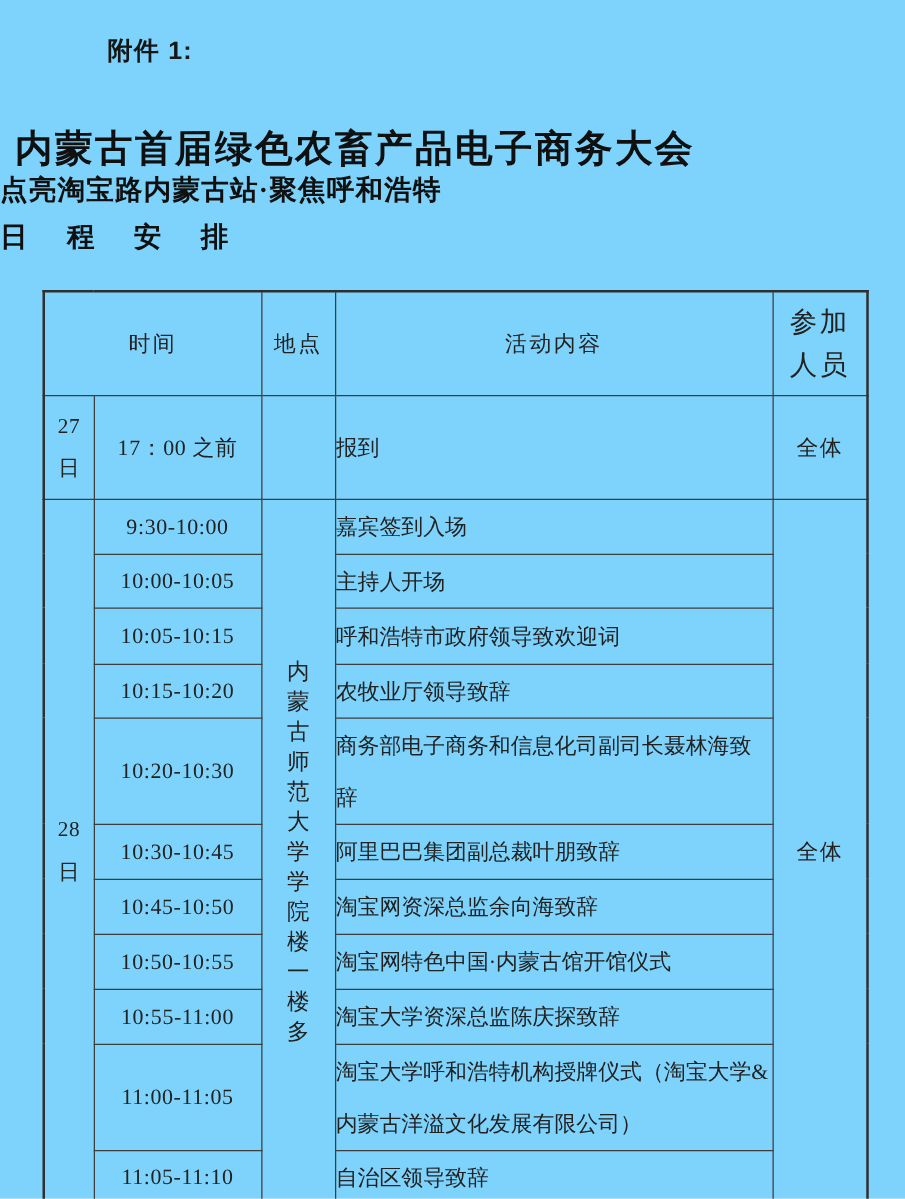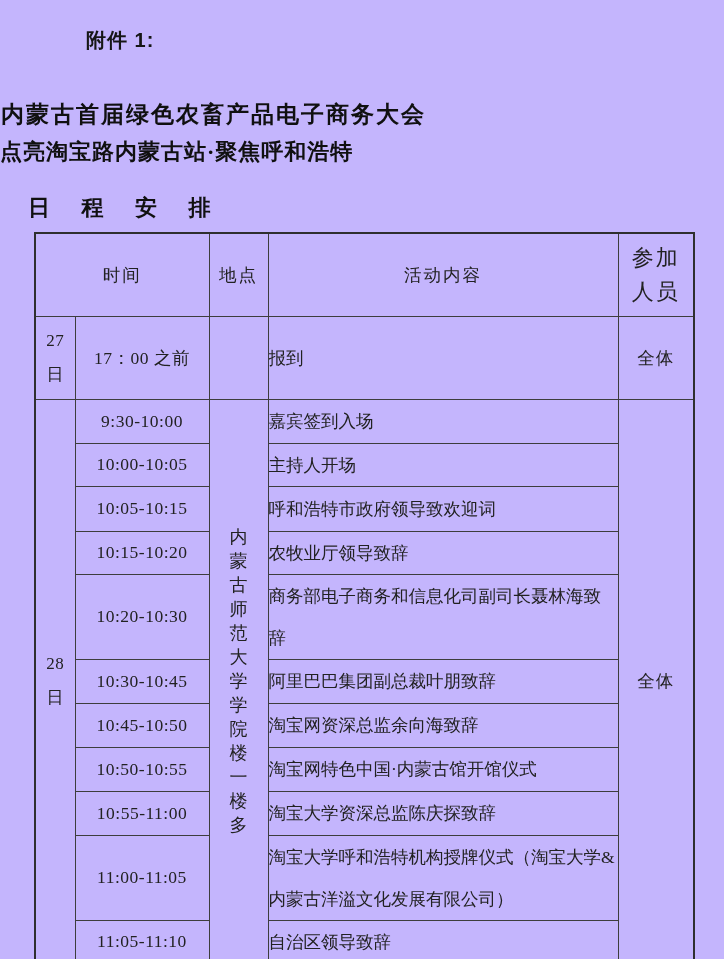--- a/index.html
+++ b/index.html
@@ -4,30 +4,30 @@
 <style>
   html,body{margin:0;padding:0;}
   body{
     width:724px;height:959px;
     background:#ffffff;
     font-family:"Liberation Serif","DejaVu Serif",serif;
     color:#1e1e1e;
     position:relative;
     overflow:hidden;
   }
-  .page{position:absolute;inset:0;background:#c4b5fd;}
+  .page{position:absolute;inset:0;background:#7dd3fc;}
   .attachment{
     position:absolute;left:86px;top:27px;
     font-family:"Liberation Sans","DejaVu Sans",sans-serif;
     font-weight:bold;font-size:20px;color:#161616;
     letter-spacing:1px;
   }
-  .title-1{position:absolute;left:1px;right:0;top:99px;font-size:23px;font-weight:bold;letter-spacing:2px;color:#101010;}
+  .title-1{position:absolute;left:12px;right:0;top:99px;font-size:30px;font-weight:bold;letter-spacing:2px;color:#101010;}
   .title-2{position:absolute;left:0;right:0;top:137px;font-size:22px;font-weight:bold;letter-spacing:1px;color:#101010;}
-  .title-3{position:absolute;left:0;right:0;top:193px;font-size:22px;font-weight:bold;word-spacing:14px;letter-spacing:6px;color:#101010;margin-left:28px;}
+  .title-3{position:absolute;left:0;right:0;top:175px;font-size:22px;font-weight:bold;word-spacing:14px;letter-spacing:6px;color:#101010;}
 
   table.schedule{
     position:absolute;left:34px;top:232px;
     width:659px;
     border-collapse:collapse;
     table-layout:fixed;
     border:2px solid #2f2f2f;
   }
   table.schedule td{
     border:1px solid #3d3d3d;

